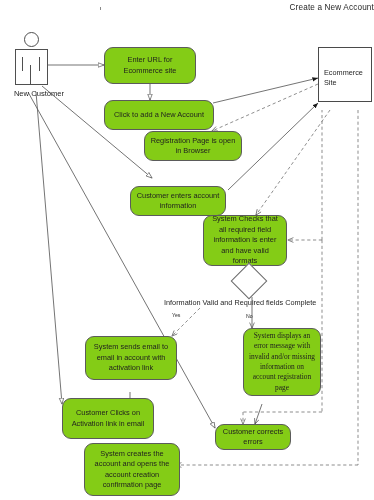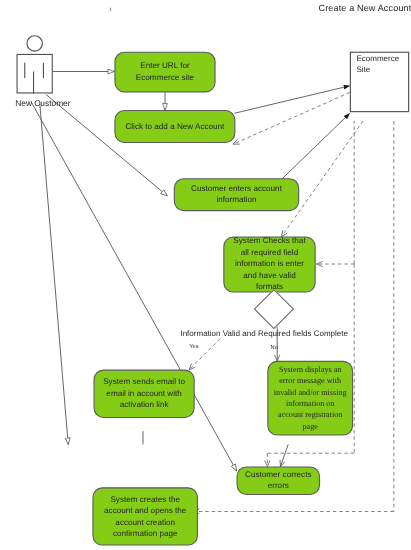--- a/index.html
+++ b/index.html
@@ -63,21 +63,21 @@
   .node span { display: block; width: 100%; }
   
   .rect-node {
     position: absolute;
     box-sizing: border-box;
     border: 1px solid #4a4a4a;
     background: #ffffff;
     font-size: 7.3px;
     line-height: 9.6px;
     color: #1f1f1f;
-    padding: 0 5px;
+    padding: 20px 5px;
     text-align: left;
   }
   
   .diamond {
     position: absolute;
     box-sizing: border-box;
     border: 1px solid #6a6a6a;
     background: #ffffff;
     transform: rotate(45deg);
   }
@@ -233,33 +233,39 @@
   </div>
 
   <div class="node" style="left:104px; top:47px; width:92px; height:37px;">
     <span>Enter URL for Ecommerce site</span>
   </div>
 
   <div class="node" style="left:104px; top:100px; width:110px; height:30px;">
     <span>Click to add a New Account</span>
   </div>
 
-
-  <div class="node" style="left:130px; top:162px; width:114px; height:30px;margin-left:28px;">
+  <div class="node" style="left:144px; top:131px; width:98px; height:30px;">
+    <span>Registration Page is open in Browser</span>
+  </div>
+
+  <div class="node" style="left:130px; top:186px; width:96px; height:30px;">
     <span>Customer enters account information</span>
   </div>
 
   <div class="node" style="left:85px; top:336px; width:92px; height:44px;">
     <span>System sends email to email in account with activation link</span>
   </div>
 
   <div class="node" style="left:203px; top:215px; width:84px; height:51px;">
     <span>System Checks that all required field information is enter and have valid formats</span>
   </div>
 
+  <div class="node" style="left:62px; top:398px; width:92px; height:41px;">
+    <span>Customer Clicks on Activation link in email</span>
+  </div>
 
   <div class="node" style="left:84px; top:443px; width:96px; height:53px;">
     <span>System creates the account and opens the account creation confirmation page</span>
   </div>
 
   <div class="node" style="left:243px; top:328px; width:78px; height:68px;font-family:Liberation Serif, serif;">
     <span>System displays an error message with invalid and/or missing information on account registration page</span>
   </div>
 
   <div class="node" style="left:215px; top:424px; width:76px; height:26px;">

